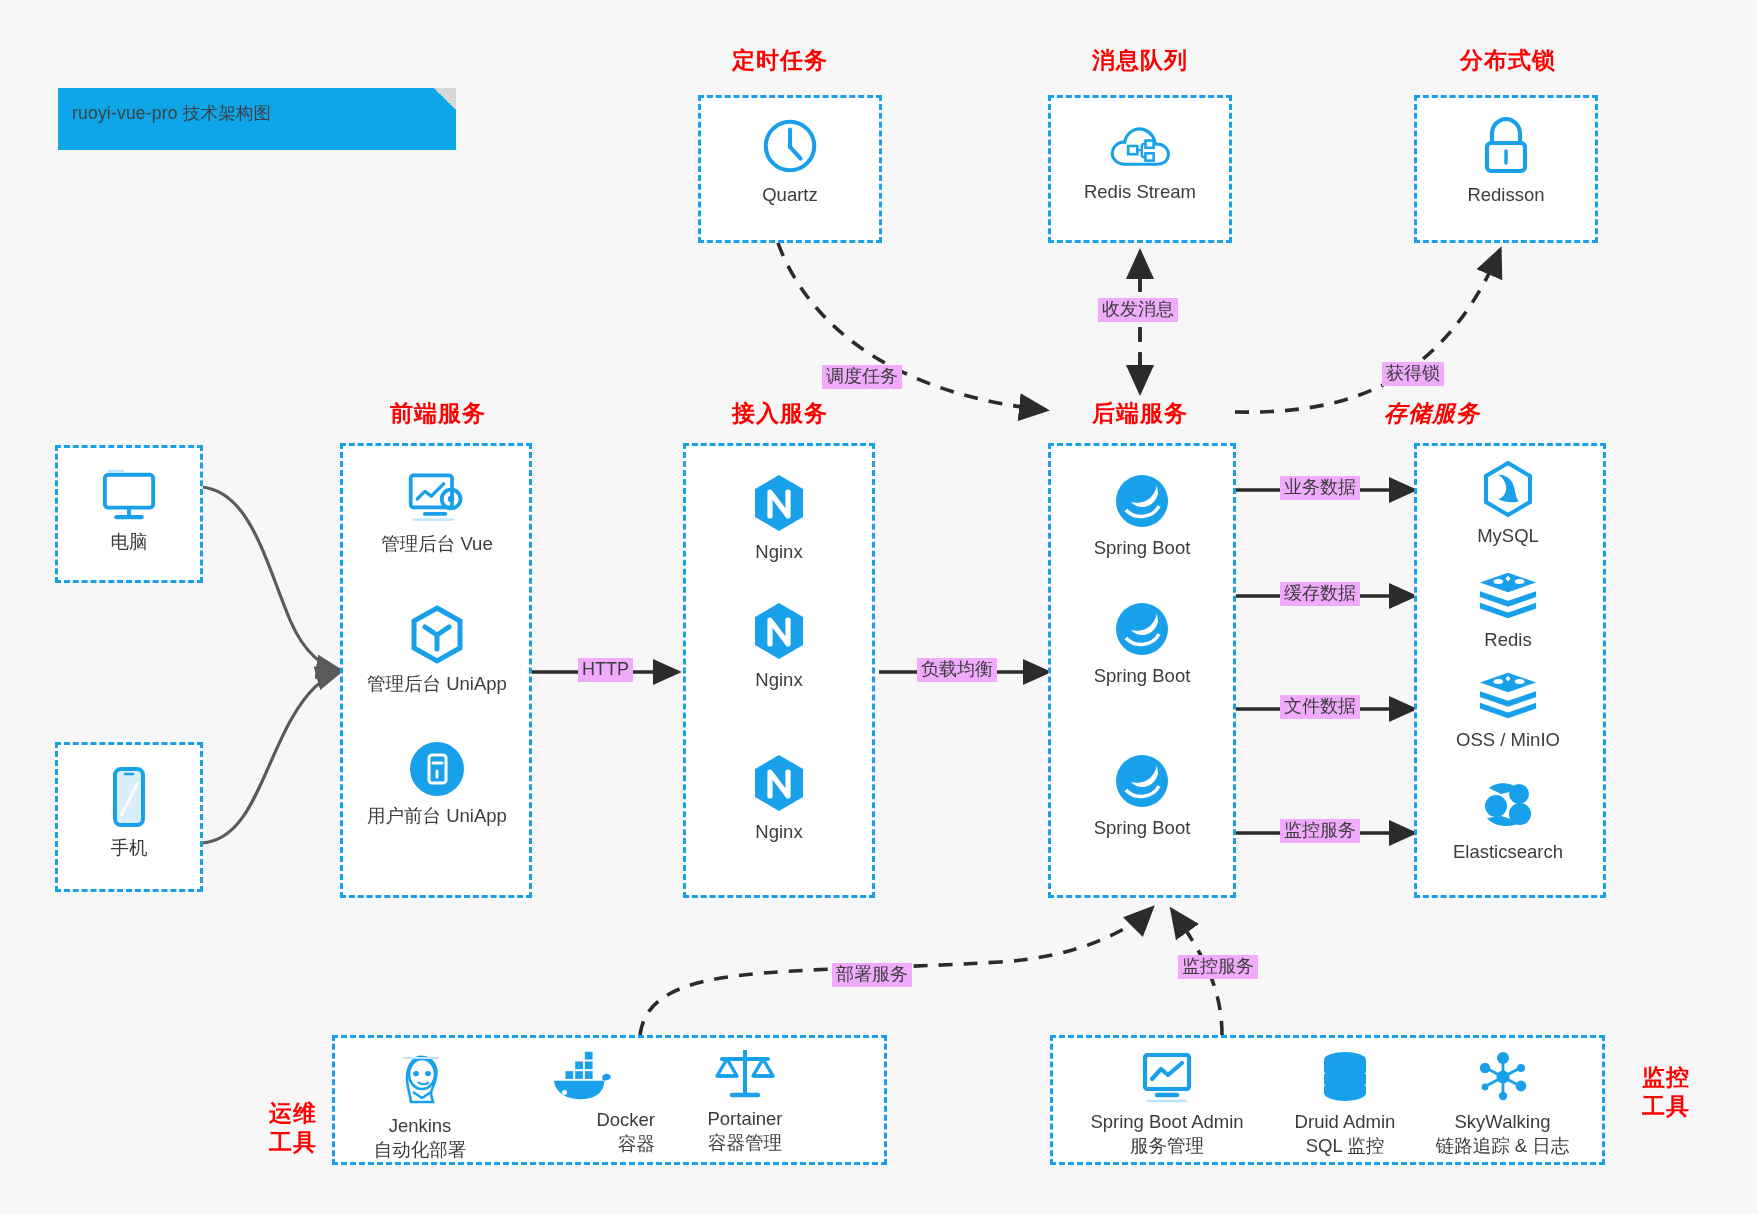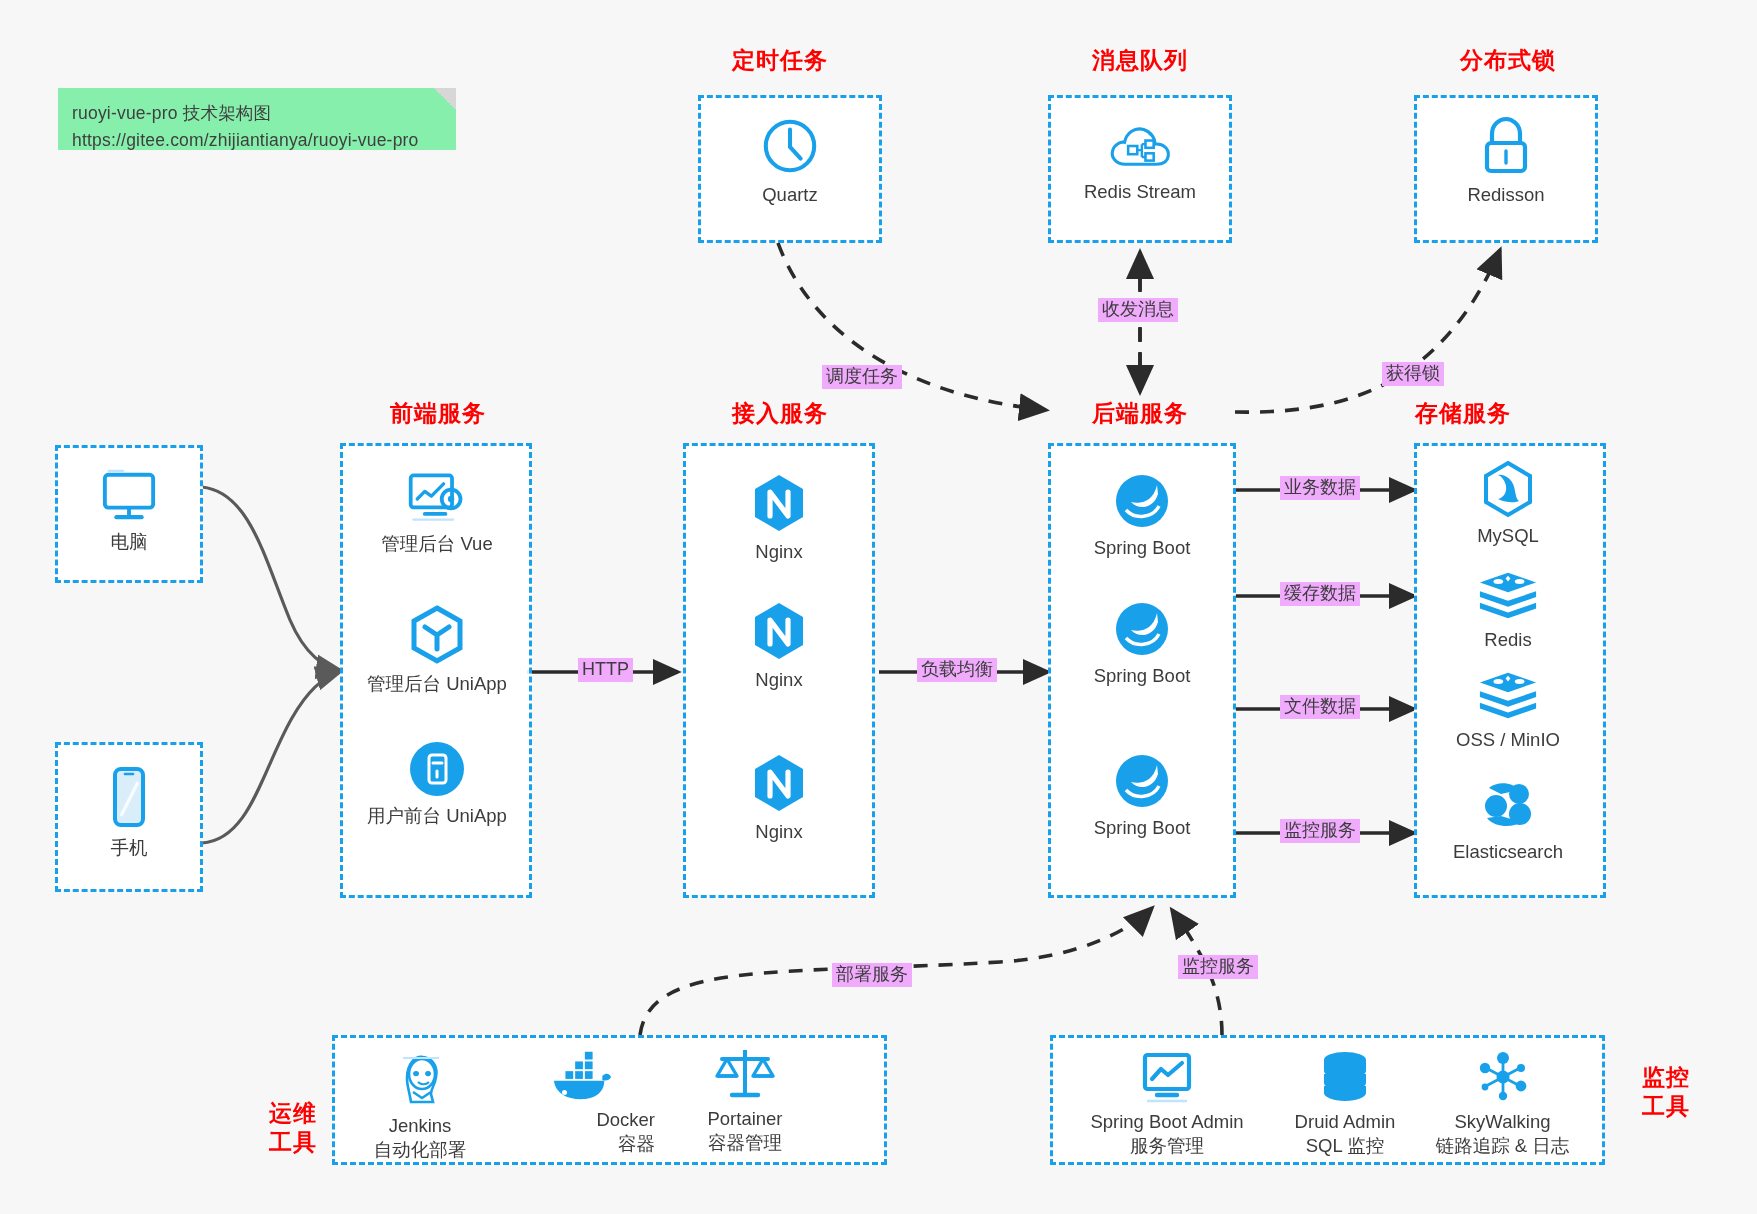--- a/index.html
+++ b/index.html
@@ -10,21 +10,21 @@
     position:relative;
     overflow:hidden;
     color:#3c3c3c;
   }
   .layer{position:absolute;left:0;top:0;width:1757px;height:1214px;}
   svg.layer{pointer-events:none;}
 
   
   .note{
     position:absolute;left:58px;top:88px;width:398px;height:62px;
-    background:#86efac;
+    background:#0ea5e9;
     padding:12px 14px 16px 14px;
     box-sizing:border-box;
     font-size:17.5px;line-height:1.55;
     color:#3f3f3f;
     letter-spacing:.2px;
   }
   .note .fold{
     position:absolute;right:0;top:0;width:22px;height:22px;
     background:linear-gradient(225deg,#d7d7d7 0 50%,transparent 50%);
   }
@@ -119,21 +119,20 @@
   <path d="M1235,833 L1414,833" fill="none" stroke="#2b2b2b" stroke-width="3.4" marker-end="url(#ah)"></path>
 
   <path d="M640,1035 C 650,960 780,975 1000,962 C 1080,957 1130,930 1152,908" fill="none" stroke="#2b2b2b" stroke-width="3.6" stroke-dasharray="14,11" marker-end="url(#ah)"></path>
 
   <path d="M1222,1035 C 1222,985 1200,950 1172,910" fill="none" stroke="#2b2b2b" stroke-width="3.6" stroke-dasharray="14,11" marker-end="url(#ah)"></path>
 </svg>
 
 <div class="note">
   <div class="fold"></div>
   <div class="nline">ruoyi-vue-pro 技术架构图</div>
-  <div class="nline">https://gitee.com/zhijiantianya/ruoyi-vue-pro</div>
 </div>
 
 <div class="gtitle" style="left:700px;top:45px;width:160px;">定时任务</div>
 <div class="gbox" style="left:698px;top:95px;width:184px;height:148px;"></div>
 <div class="node" style="left:715px;top:115px;width:150px;">
   <svg class="icon" width="62" height="62" viewBox="0 0 64 64">
     <circle cx="32" cy="32" r="25" fill="none" stroke="#18a0eb" stroke-width="4.2"></circle>
     <path d="M32 15 L32 33 L43 45" fill="none" stroke="#18a0eb" stroke-width="4.2" stroke-linecap="round"></path>
   </svg>
   <div class="cap">Quartz</div>
@@ -258,21 +257,21 @@
 </div>
 <div class="node" style="left:1067px;top:752px;width:150px;">
   <svg class="icon" width="58" height="58" viewBox="0 0 58 58">
     <circle cx="29" cy="29" r="26" fill="#18a0eb"></circle>
     <path d="M44 13 C 40 31 26 32 18 30 C 26 39 41 36 45 22 Z" fill="#ffffff"></path>
     <path d="M13 38 C 22 48 40 46 46 34" fill="none" stroke="#ffffff" stroke-width="3.4"></path>
   </svg>
   <div class="cap">Spring Boot</div>
 </div>
 
-<div class="gtitle" style="left:1383px;top:398px;width:160px;">存储服务</div>
+<div class="gtitle" style="left:1352px;top:398px;width:160px;font-style:italic;">存储服务</div>
 <div class="gbox" style="left:1414px;top:443px;width:192px;height:455px;"></div>
 <div class="node" style="left:1433px;top:460px;width:150px;">
   <svg class="icon" width="58" height="58" viewBox="0 0 58 58">
     <path d="M29 3 L51 16 L51 42 L29 55 L7 42 L7 16 Z" fill="none" stroke="#18a0eb" stroke-width="4"></path>
     <path d="M19 39 C 24 38 28 33 27 26 C 26 20 22 16 19 15 C 23 14 31 17 34 24 C 37 31 36 38 40 41 C 36 43 27 43 19 39 Z" fill="#18a0eb"></path>
   </svg>
   <div class="cap">MySQL</div>
 </div>
 <div class="node" style="left:1433px;top:570px;width:150px;">
   <svg class="icon" width="62" height="52" viewBox="0 0 64 52">

